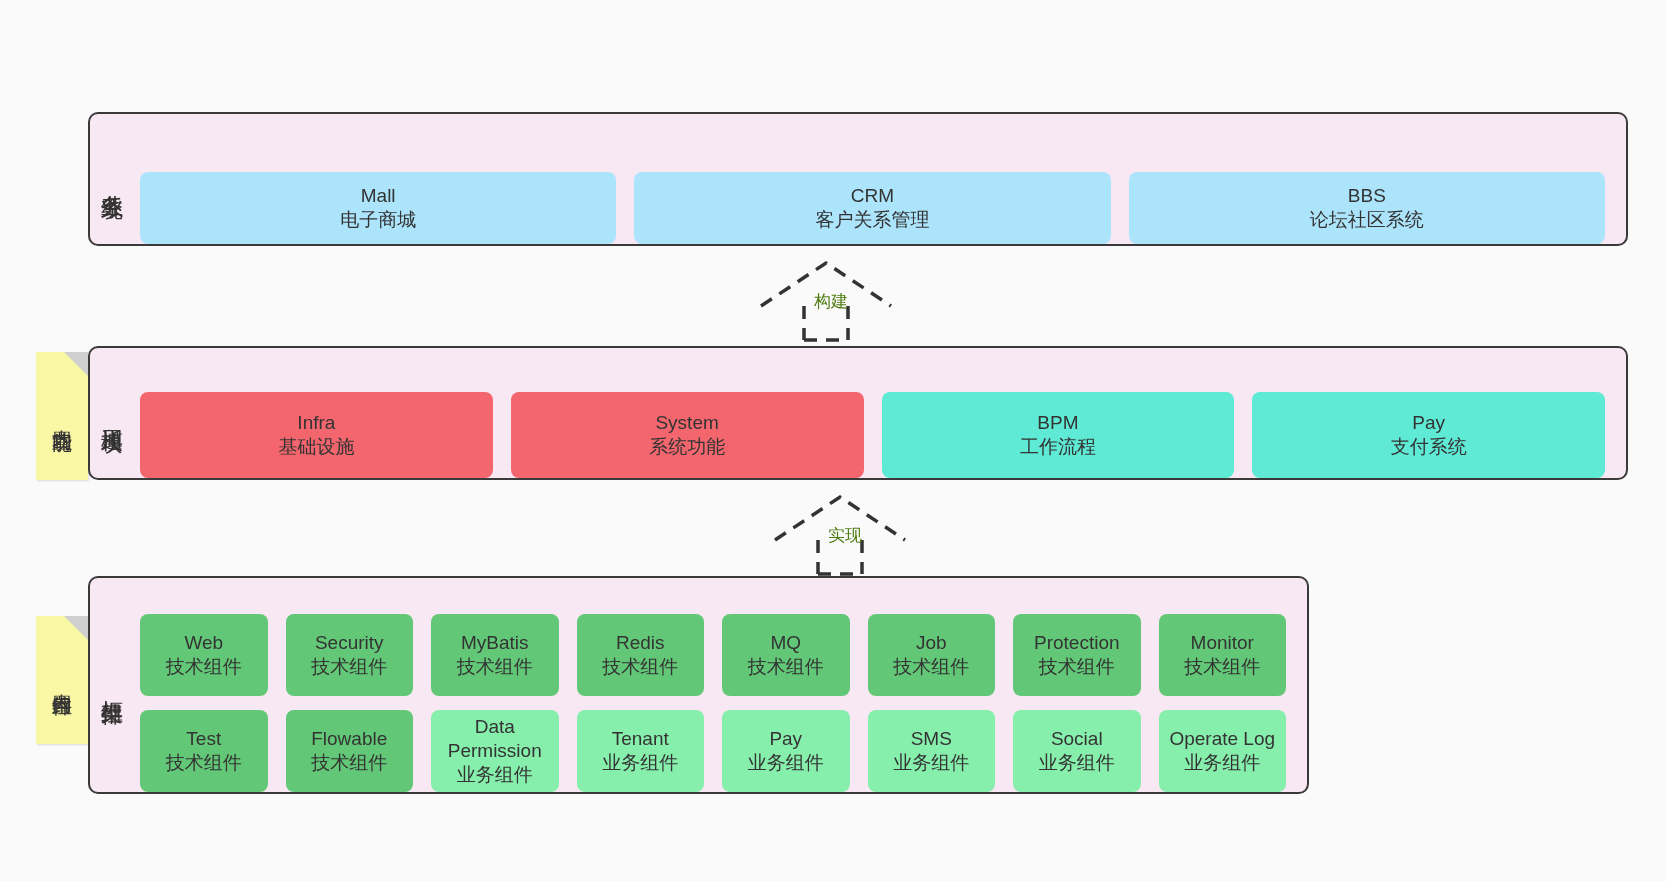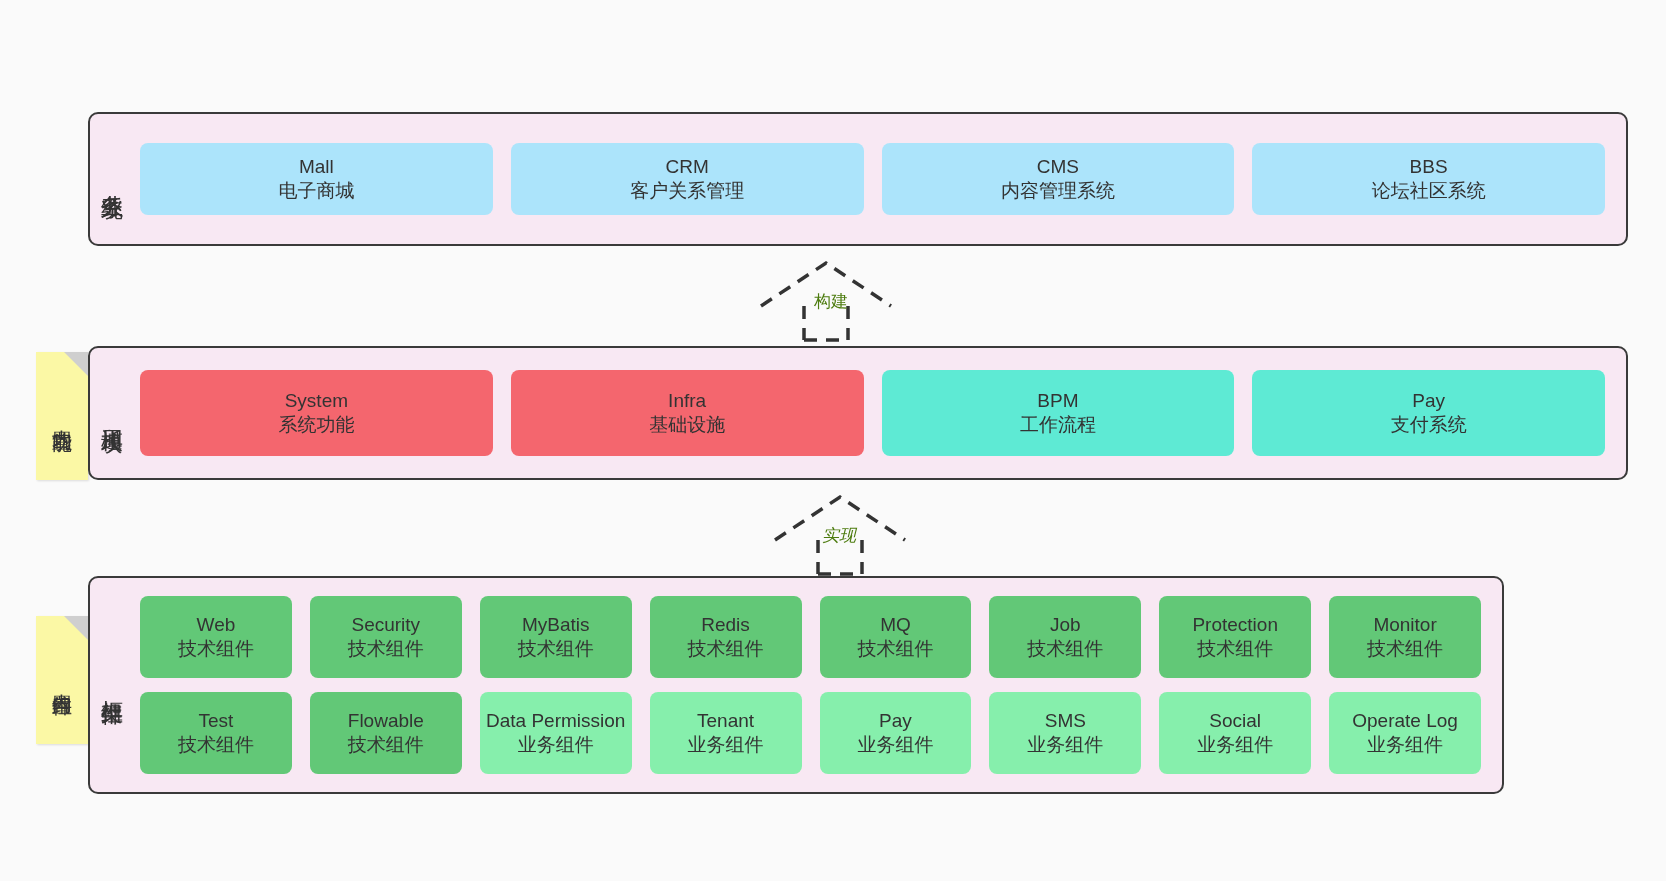--- a/index.html
+++ b/index.html
@@ -45,21 +45,21 @@
     writing-mode: vertical-rl;
     text-orientation: upright;
     color: #333333;
     white-space: nowrap;
   }
 
   .layer-body {
     flex: 1 1 auto;
     display: flex;
     flex-direction: column;
-    justify-content: center;
+    justify-content: flex-end;
     gap: 14px;
     padding: 0 21px 0 6px;
   }
 
   .row {
     display: flex;
     gap: 18px;
     align-items: stretch;
   }
 
@@ -87,21 +87,21 @@
   .green      { background: #62c877; }
   .lightgreen { background: #86efac; }
 
   
   #layer-business { left: 88px;  top: 112px; width: 1540px; height: 134px; }
   #layer-business .cell { height: 72px; }
 
   #layer-common   { left: 88px;  top: 346px; width: 1540px; height: 134px; }
   #layer-common .cell { height: 86px; }
 
-  #layer-framework{ left: 88px;  top: 576px; width: 1416px; height: 218px; }
+  #layer-framework{ left: 88px;  top: 576px; width: 1221px; height: 218px; }
   #layer-framework .cell { height: 82px; }
 
   
   .note {
     position: absolute;
     background: #fbf8a5;
     box-sizing: border-box;
     display: flex;
     align-items: center;
     justify-content: center;
@@ -132,42 +132,38 @@
   .arrow-label {
     position: absolute;
     font-size: 17px;
     color: #4d7c0f;
     background: transparent;
     white-space: nowrap;
   }
   #arrow-build { left: 756px; top: 258px; width: 150px; height: 84px; }
   #arrow-build .arrow-label { left: 58px; top: 32px; }
   #arrow-impl  { left: 770px; top: 492px; width: 150px; height: 84px; }
-  #arrow-impl  .arrow-label { left: 52px; top: 32px; font-style: italic; }
+  #arrow-impl  .arrow-label { left: 58px; top: 32px; }
 </style>
 </head>
 <body>
 
 <div class="canvas">
 
   <div class="layer" id="layer-business">
     <div class="layer-title">业务系统</div>
     <div class="layer-body">
       <div class="row">
         <div class="cell blue">
           <span class="c-title">Mall</span>
           <span class="c-sub">电子商城</span>
         </div>
         <div class="cell blue">
           <span class="c-title">CRM</span>
           <span class="c-sub">客户关系管理</span>
-        </div>
-        <div class="cell blue">
-          <span class="c-title">CMS</span>
-          <span class="c-sub">内容管理系统</span>
         </div>
         <div class="cell blue">
           <span class="c-title">BBS</span>
           <span class="c-sub">论坛社区系统</span>
         </div>
       </div>
     </div>
   </div>
 
   <div class="arrow-group" id="arrow-build">
@@ -183,26 +179,26 @@
   <div class="note" id="note-functions">
     <span class="fold"></span>
     <span>内置功能</span>
   </div>
 
   <div class="layer" id="layer-common">
     <div class="layer-title">通用模块</div>
     <div class="layer-body">
       <div class="row">
         <div class="cell red">
+          <span class="c-title">Infra</span>
+          <span class="c-sub">基础设施</span>
+        </div>
+        <div class="cell red">
           <span class="c-title">System</span>
           <span class="c-sub">系统功能</span>
-        </div>
-        <div class="cell red">
-          <span class="c-title">Infra</span>
-          <span class="c-sub">基础设施</span>
         </div>
         <div class="cell pink">
           <span class="c-title">BPM</span>
           <span class="c-sub">工作流程</span>
         </div>
         <div class="cell pink">
           <span class="c-title">Pay</span>
           <span class="c-sub">支付系统</span>
         </div>
       </div>

